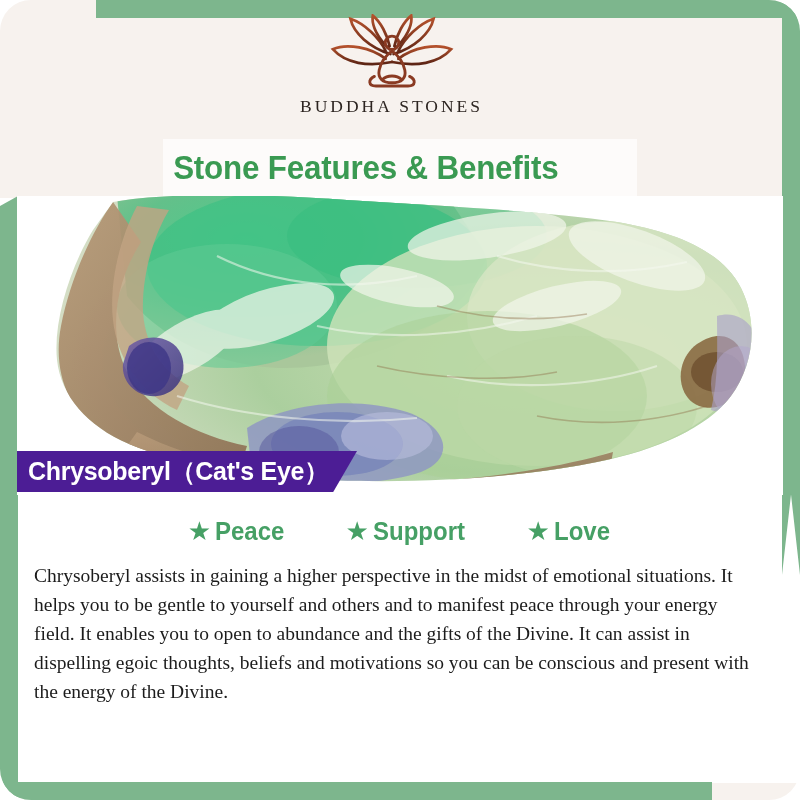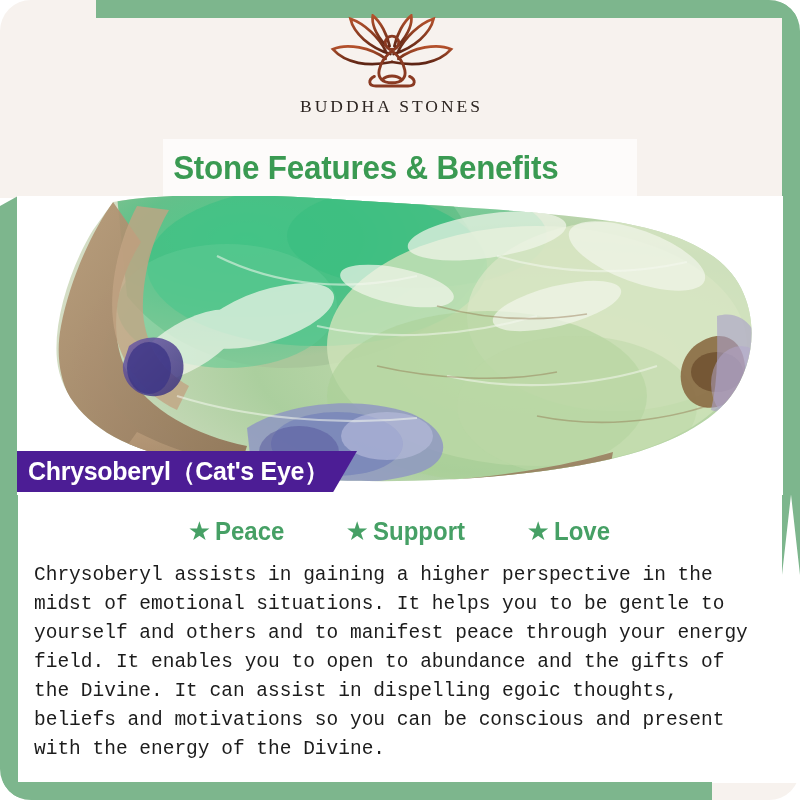--- a/index.html
+++ b/index.html
@@ -99,21 +99,21 @@
   .benefit-label {
     color:#46a065; font-size:25px; font-weight:bold; white-space:nowrap;
     font-family:"Liberation Sans Narrow","Liberation Sans",sans-serif;
     transform:scaleX(0.96); transform-origin:left center;
   }
 
   
   #description {
     position:absolute; left:34px; top:561px; width:716px;
     color:#1c1c1c; font-size:19.5px; line-height:29px;
-    font-family:Liberation Mono, monospace;
+    font-family:Liberation Serif, serif;
     text-align:left;
   }
 </style>
 </head>
 <body>
 
 <div id="card">
 
   <div id="cream-panel"></div>
   <div id="cream-panel-bottom"></div>

